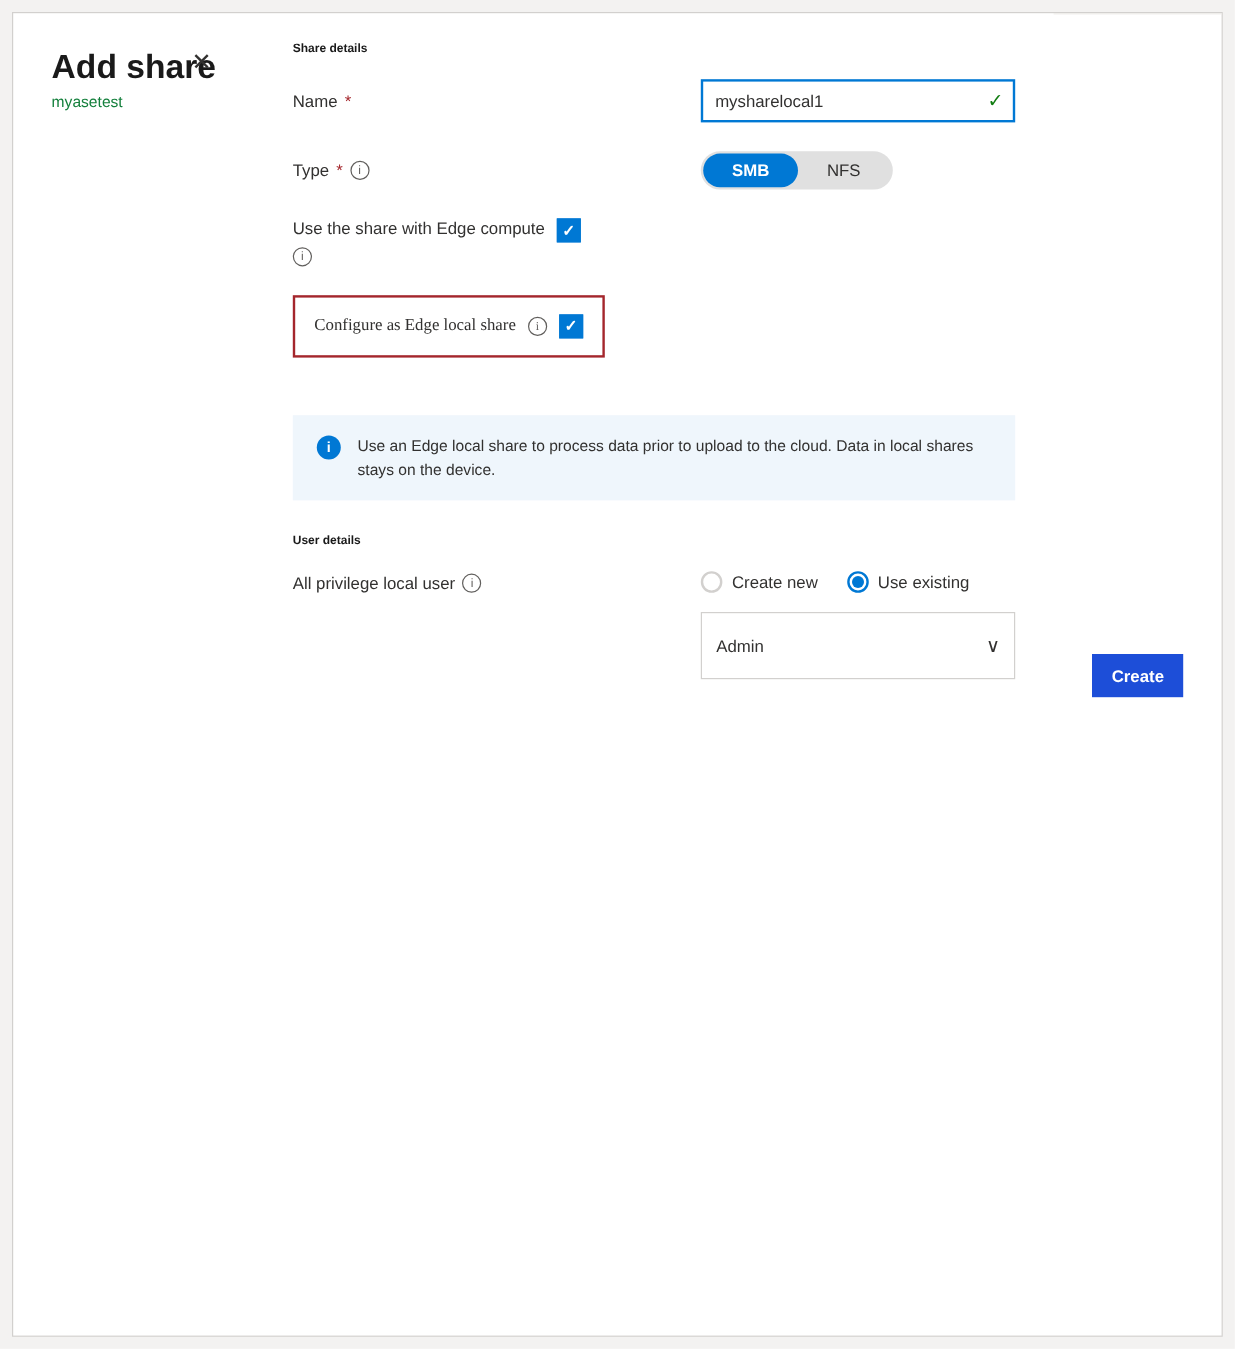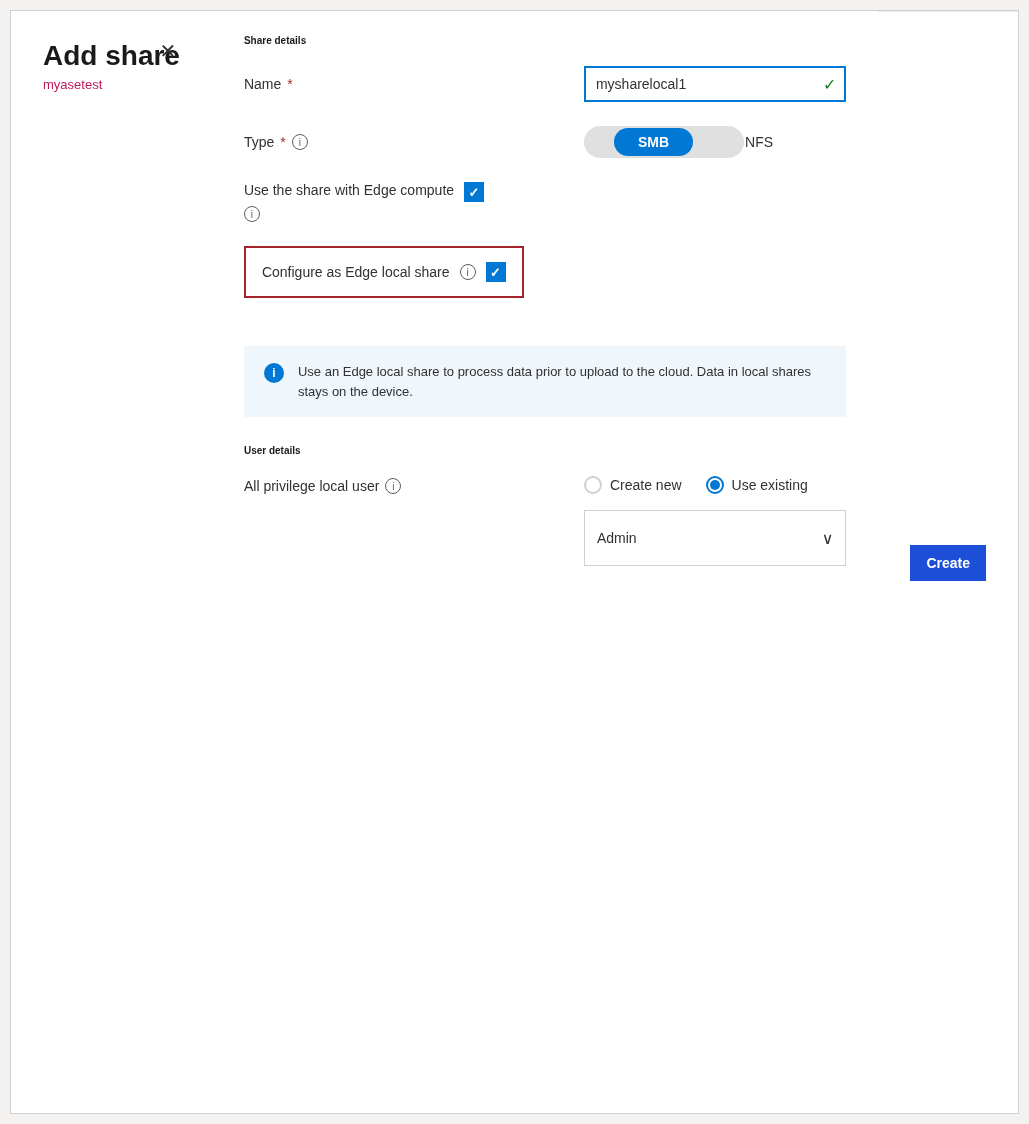--- a/index.html
+++ b/index.html
@@ -25,21 +25,21 @@
       position: relative;
     }
     .dialog-title {
       font-size: 28px;
       font-weight: 600;
       color: #1a1a1a;
       line-height: 1.2;
     }
     .dialog-subtitle {
       font-size: 13px;
-      color: #be185d;
+      color: #15803d;
       margin-top: 4px;
     }
     .close-btn {
       position: absolute;
       top: 24px;
       right: 28px;
       background: none;
       border: none;
       cursor: pointer;
       font-size: 20px;
@@ -123,21 +123,20 @@
       padding: 2px;
       width: 160px;
     }
     .toggle-option {
       padding: 6px 24px;
       border-radius: 18px;
       font-size: 14px;
       cursor: pointer;
       font-weight: 400;
       color: #323130;
-      margin-left: 28px;
     }
     .toggle-option.active {
       background: #0078d4;
       color: #fff;
       font-weight: 600;
     }
     .checkbox-custom {
       width: 20px;
       height: 20px;
       background: #0078d4;
@@ -350,21 +349,21 @@
         <span class="edge-compute-label">Use the share with Edge compute</span>
         <div class="checkbox-custom">
           <span class="checkmark">✓</span>
         </div>
       </div>
       <div class="sub-info">
         <span class="info-icon">i</span>
       </div>
     </div>
 
-    <div style="margin-bottom: 24px;">
+    <div style="margin-bottom: 24px; font-family: Liberation Serif, serif;">
       <div class="edge-local-row">
         <span class="edge-local-label">Configure as Edge local share</span>
         <span class="info-icon">i</span>
         <div class="checkbox-custom">
           <span class="checkmark">✓</span>
         </div>
       </div>
     </div>
 
     <div class="info-banner">

